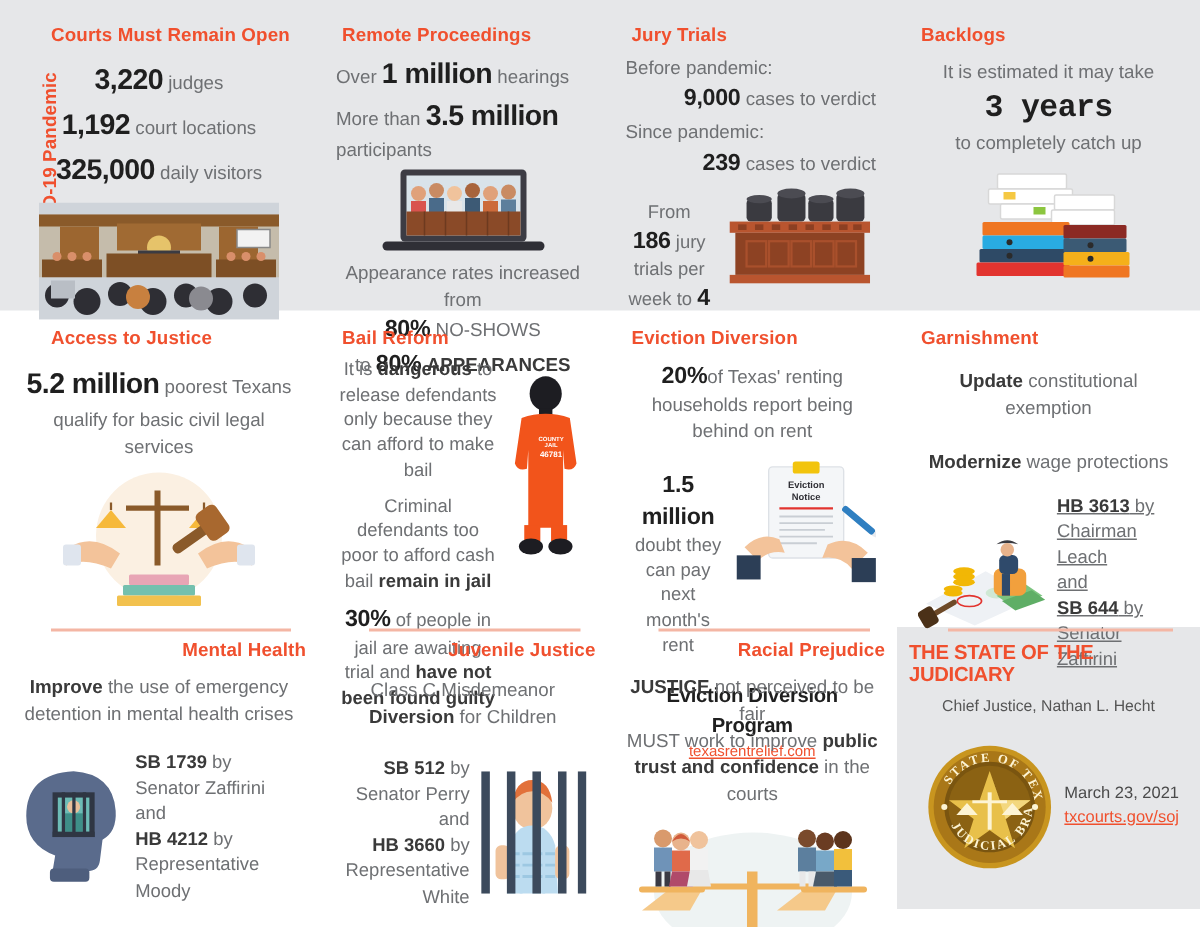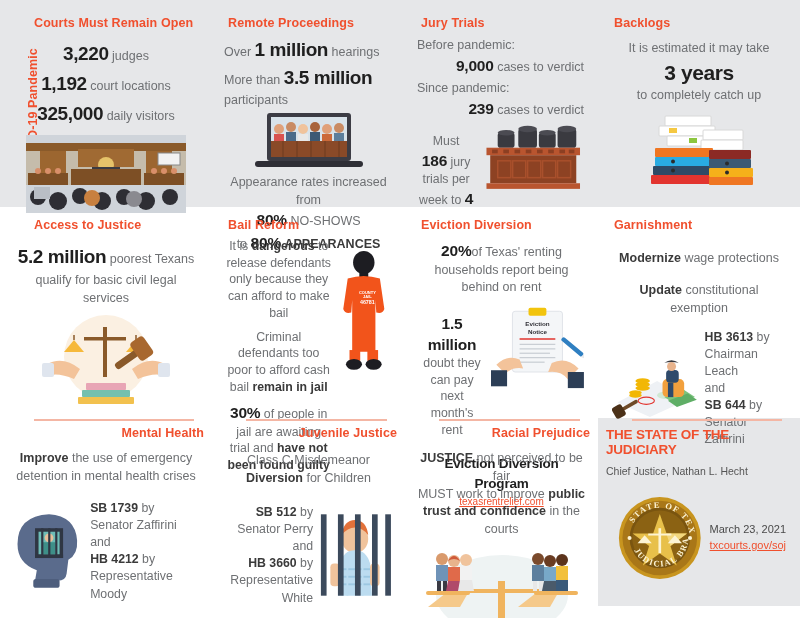--- a/index.html
+++ b/index.html
@@ -69,21 +69,21 @@
   
   .split { display: flex; align-items: center; gap: 6px; padding: 0 6px; }
   .split .txt { font-size: 12.3px; color: #6e7073; line-height: 1.36; }
 
   .link { color: #f0502e; text-decoration: underline; font-size: 10px; }
 
   .soj-title {
     color: #f0502e; font-weight: bold; font-size: 13.5px;
     text-align: left; margin-top: 22px; letter-spacing: -.2px;
   }
-  .soj-sub { color: #555; font-size: 10.5px; text-align: left; margin-top: 8px; }
+  .soj-sub { color: #555; font-size: 10.5px; text-align: center; margin-top: 8px; }
   .soj-date { color: #4a4a4a; font-size: 11px; line-height: 1.45; }
 </style>
 </head>
 <body>
 
 <div id="page">
 
   <div class="row-bg-gray"></div>
   <div class="panel-gray"></div>
 
@@ -212,21 +212,21 @@
           <span>cases to verdict</span>
         </div>
         <div style="margin-top:4px;">Since pandemic:</div>
         <div style="text-align:right;padding-right:2px;">
           <span class="lg">239</span>
           <span>cases to verdict</span>
         </div>
       </div>
       <div class="split" style="margin-top:4px;align-items:flex-start;">
         <div class="txt" style="width:58px;text-align:center;padding-top:10px;">
-          <span>Must</span>
+          <span>From</span>
           <span class="lg">186</span>
           <span>jury trials per week to</span>
           <span class="lg">4</span>
         </div>
         <svg width="112" height="70" viewBox="0 0 112 70">
           <g fill="#3a3a40">
             <rect x="20" y="8" width="18" height="16" rx="3"></rect>
               <rect x="42" y="4" width="20" height="20" rx="3"></rect>
             <rect x="64" y="8" width="18" height="16" rx="3"></rect>
               <rect x="84" y="4" width="20" height="20" rx="3"></rect>
@@ -258,21 +258,21 @@
           </g>
           <rect x="8" y="62" width="100" height="6" fill="#b9552f"></rect>
         </svg>
       </div>
     </div>
 
     <div class="cell c4">
       <div class="sec-title" style="margin-left:8px;">Backlogs</div>
       <div class="body-txt" style="margin-top:10px;line-height:1.4;">
         <div>It is estimated it may take</div>
-        <div class="xl" style="font-size:21px;">3 years</div>
+        <div class="xl" style="font-size:21px;font-family:Liberation Mono, monospace;">3 years</div>
         <div>to completely catch up</div>
       </div>
       <div class="art-wrap" style="margin-top:6px;">
         <svg class="art" width="120" height="78" viewBox="0 0 120 78">
           <g fill="#fff" stroke="#d8d8d8">
             <rect x="26" y="6" width="46" height="10" rx="1"></rect>
             <rect x="20" y="16" width="56" height="10" rx="1"></rect>
             <rect x="28" y="26" width="52" height="10" rx="1"></rect>
             <rect x="64" y="20" width="40" height="10" rx="1"></rect>
             <rect x="62" y="30" width="42" height="10" rx="1"></rect>
@@ -398,25 +398,25 @@
       </div>
       <div class="body-txt" style="margin-top:16px;">
         <div class="lg" style="font-size:13.5px;">Eviction Diversion Program</div>
         <div class="link" style="margin-top:2px;">texasrentrelief.com</div>
       </div>
     </div>
 
     <div class="cell c4">
 
       <div class="sec-title" style="margin-left:8px;">Garnishment</div>
+      <div class="body-txt" style="margin-top:14px;">
+        <span class="bold-dark">Update</span><span> constitutional exemption</span>
+      </div>
       <div class="body-txt" style="margin-top:18px;">
         <span class="bold-dark">Modernize</span><span> wage protections</span>
-      </div>
-      <div class="body-txt" style="margin-top:14px;">
-        <span class="bold-dark">Update</span><span> constitutional exemption</span>
       </div>
       <div class="split" style="margin-top:12px;align-items:center;">
         <svg width="96" height="66" viewBox="0 0 96 66">
           <path d="M6 48 L50 24 L86 44 L42 64 Z" fill="#eef1f5"></path>
           <ellipse cx="38" cy="46" rx="9" ry="4" fill="none" stroke="#e2342f" stroke-width="1.2"></ellipse>
           <ellipse cx="58" cy="40" rx="8" ry="4" fill="#cfe8d4"></ellipse>
           <g transform="rotate(-30 18 52)">
             <rect x="4" y="50" width="26" height="4" rx="2" fill="#6e4a28"></rect>
             <rect x="0" y="45" width="12" height="14" rx="3" fill="#4b3118"></rect>
           </g>
@@ -428,21 +428,21 @@
               <ellipse cx="26" cy="37" rx="7" ry="2.6"></ellipse>
           </g>
           <path d="M58 42 l22 -8 l12 8 l-22 8 z" fill="#7cc47f"></path>
           <path d="M62 46 l22 -8 l10 7 l-22 8 z" fill="#5fae66"></path>
           <rect x="56" y="22" width="24" height="20" rx="5" fill="#f2a03d"></rect>
           <rect x="60" y="12" width="14" height="14" rx="4" fill="#2f4a6b"></rect>
           <circle cx="66" cy="8" r="5" fill="#e8b38c"></circle>
           <path d="M58 4 q8 -6 16 0 q-8 -2 -16 0" fill="#3a3a40"></path>
           <rect x="62" y="26" width="6" height="16" fill="#2f4a6b"></rect>
         </svg>
-        <div class="txt" style="line-height:1.38;">
+        <div class="txt" style="line-height:1.38;text-decoration:underline;">
           <div><span class="bold-dark">HB 3613</span><span> by</span></div>
           <div>Chairman Leach</div>
           <div>and</div>
           <div><span class="bold-dark">SB 644</span><span> by</span></div>
           <div>Senator Zaffirini</div>
         </div>
       </div>
     </div>
   </div>
 

